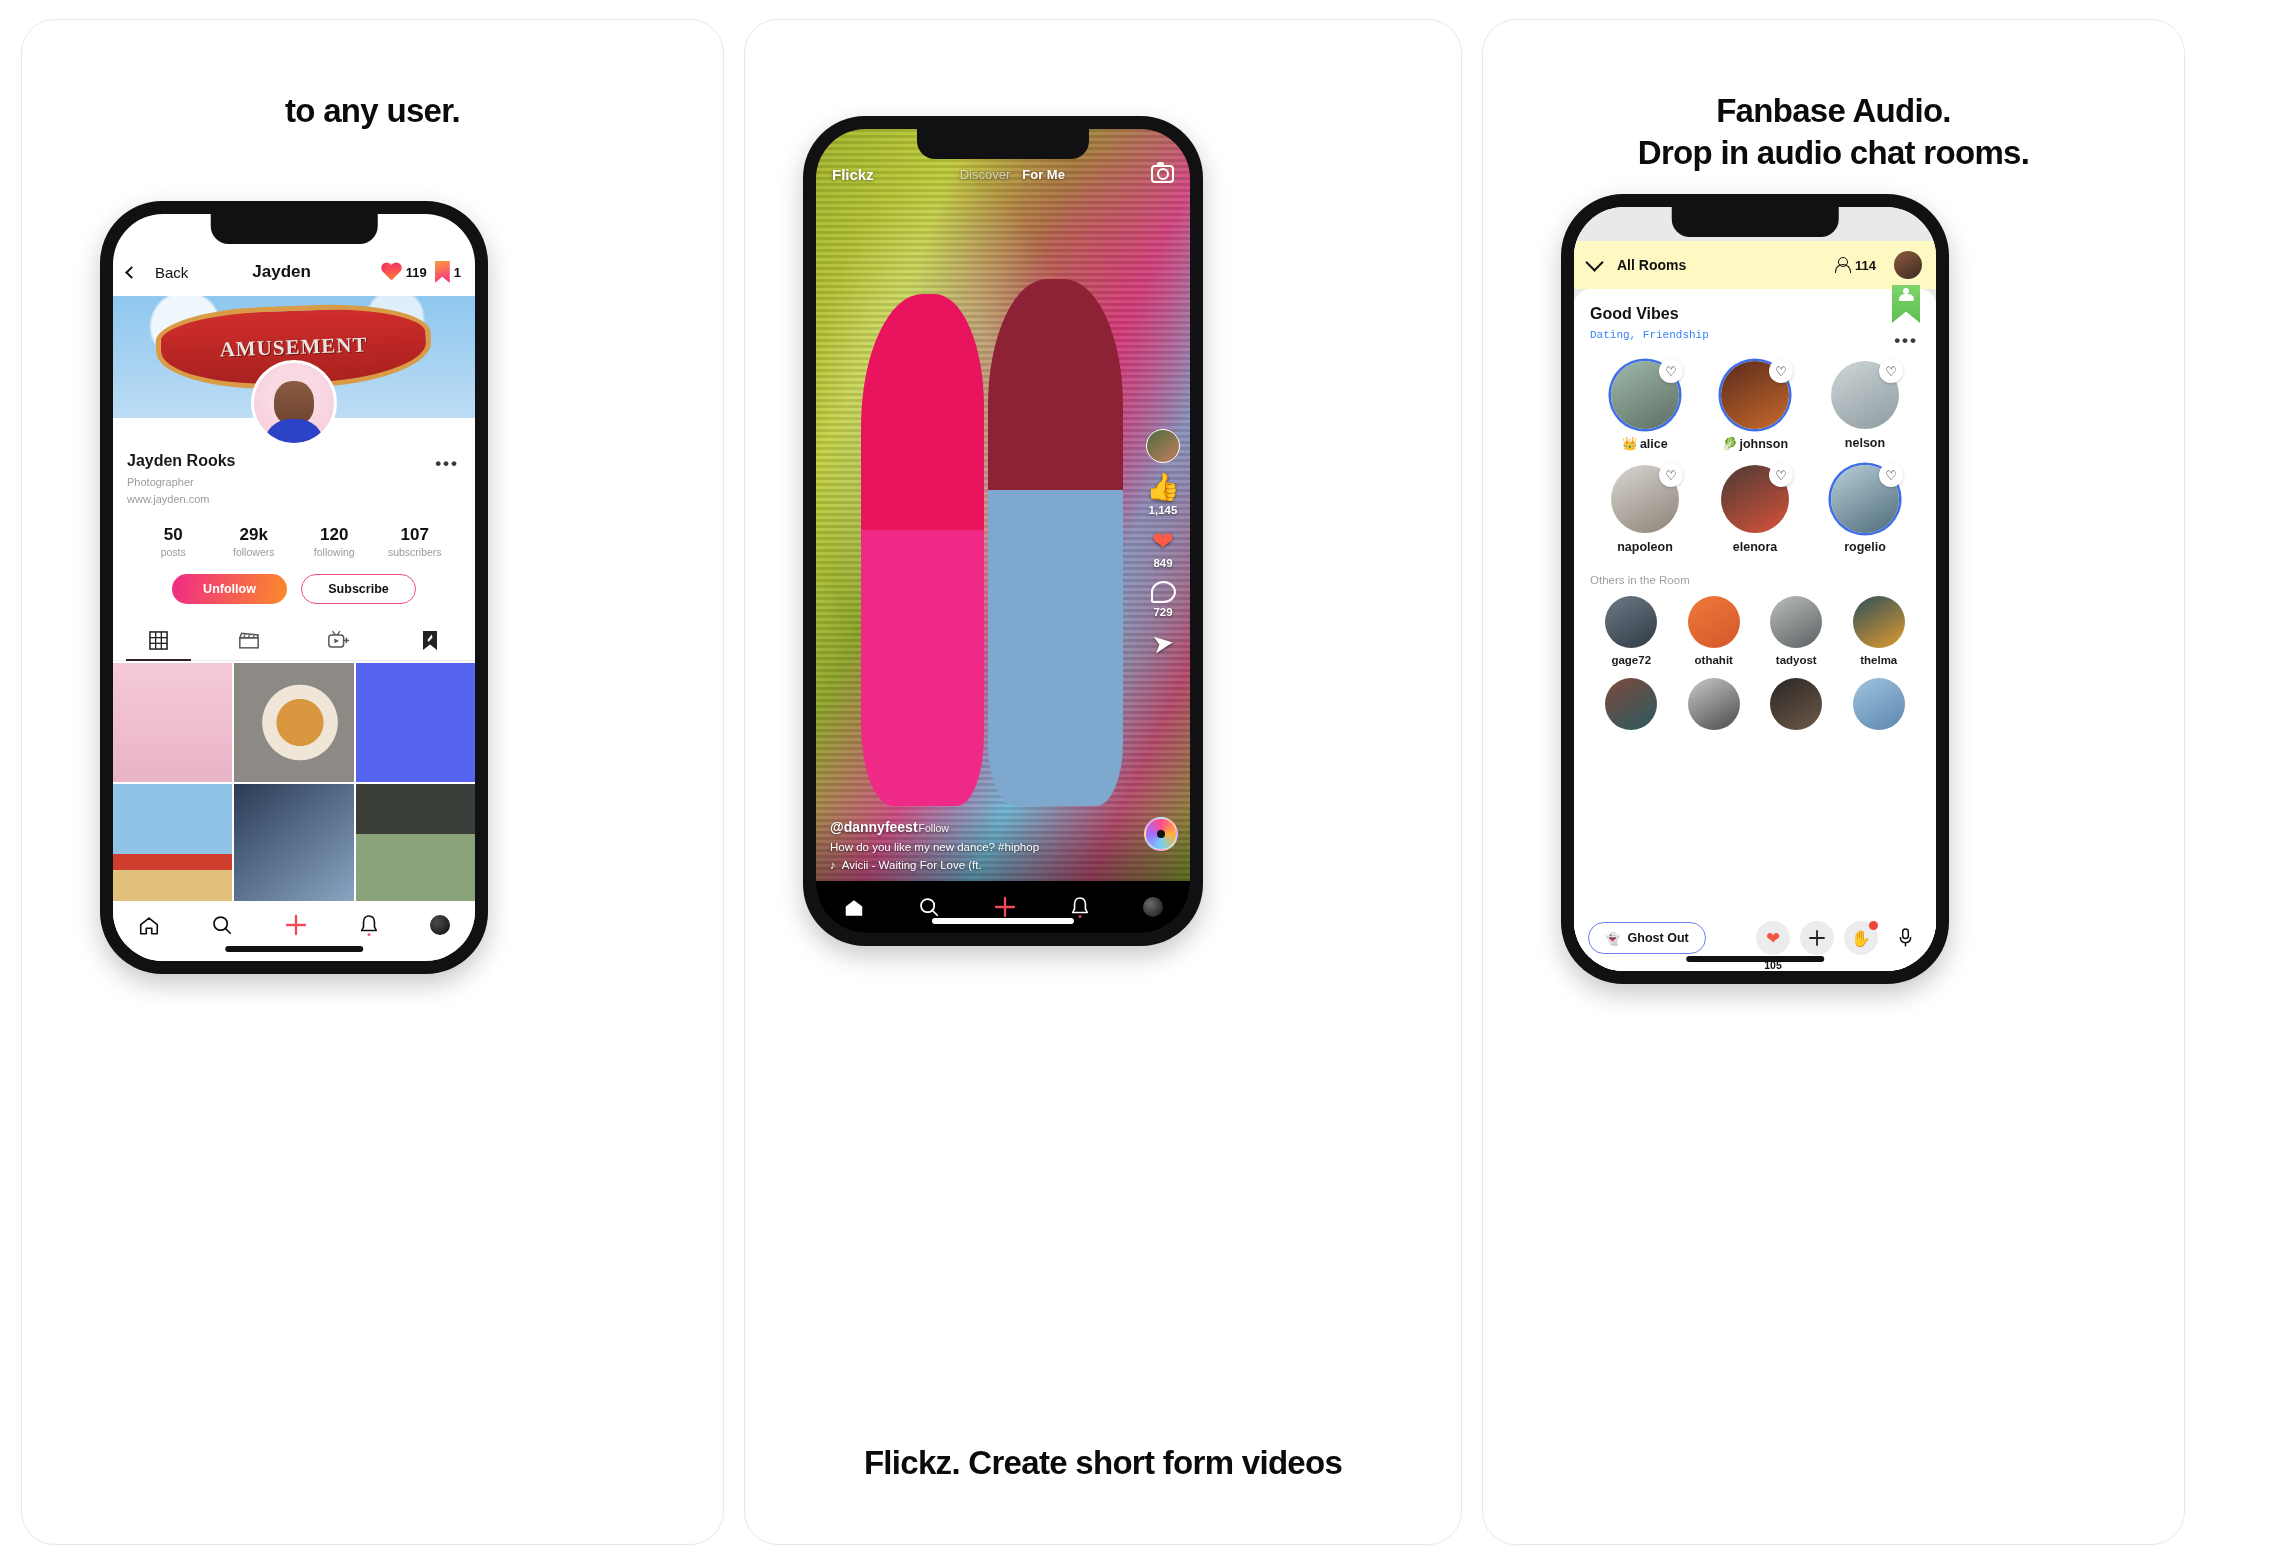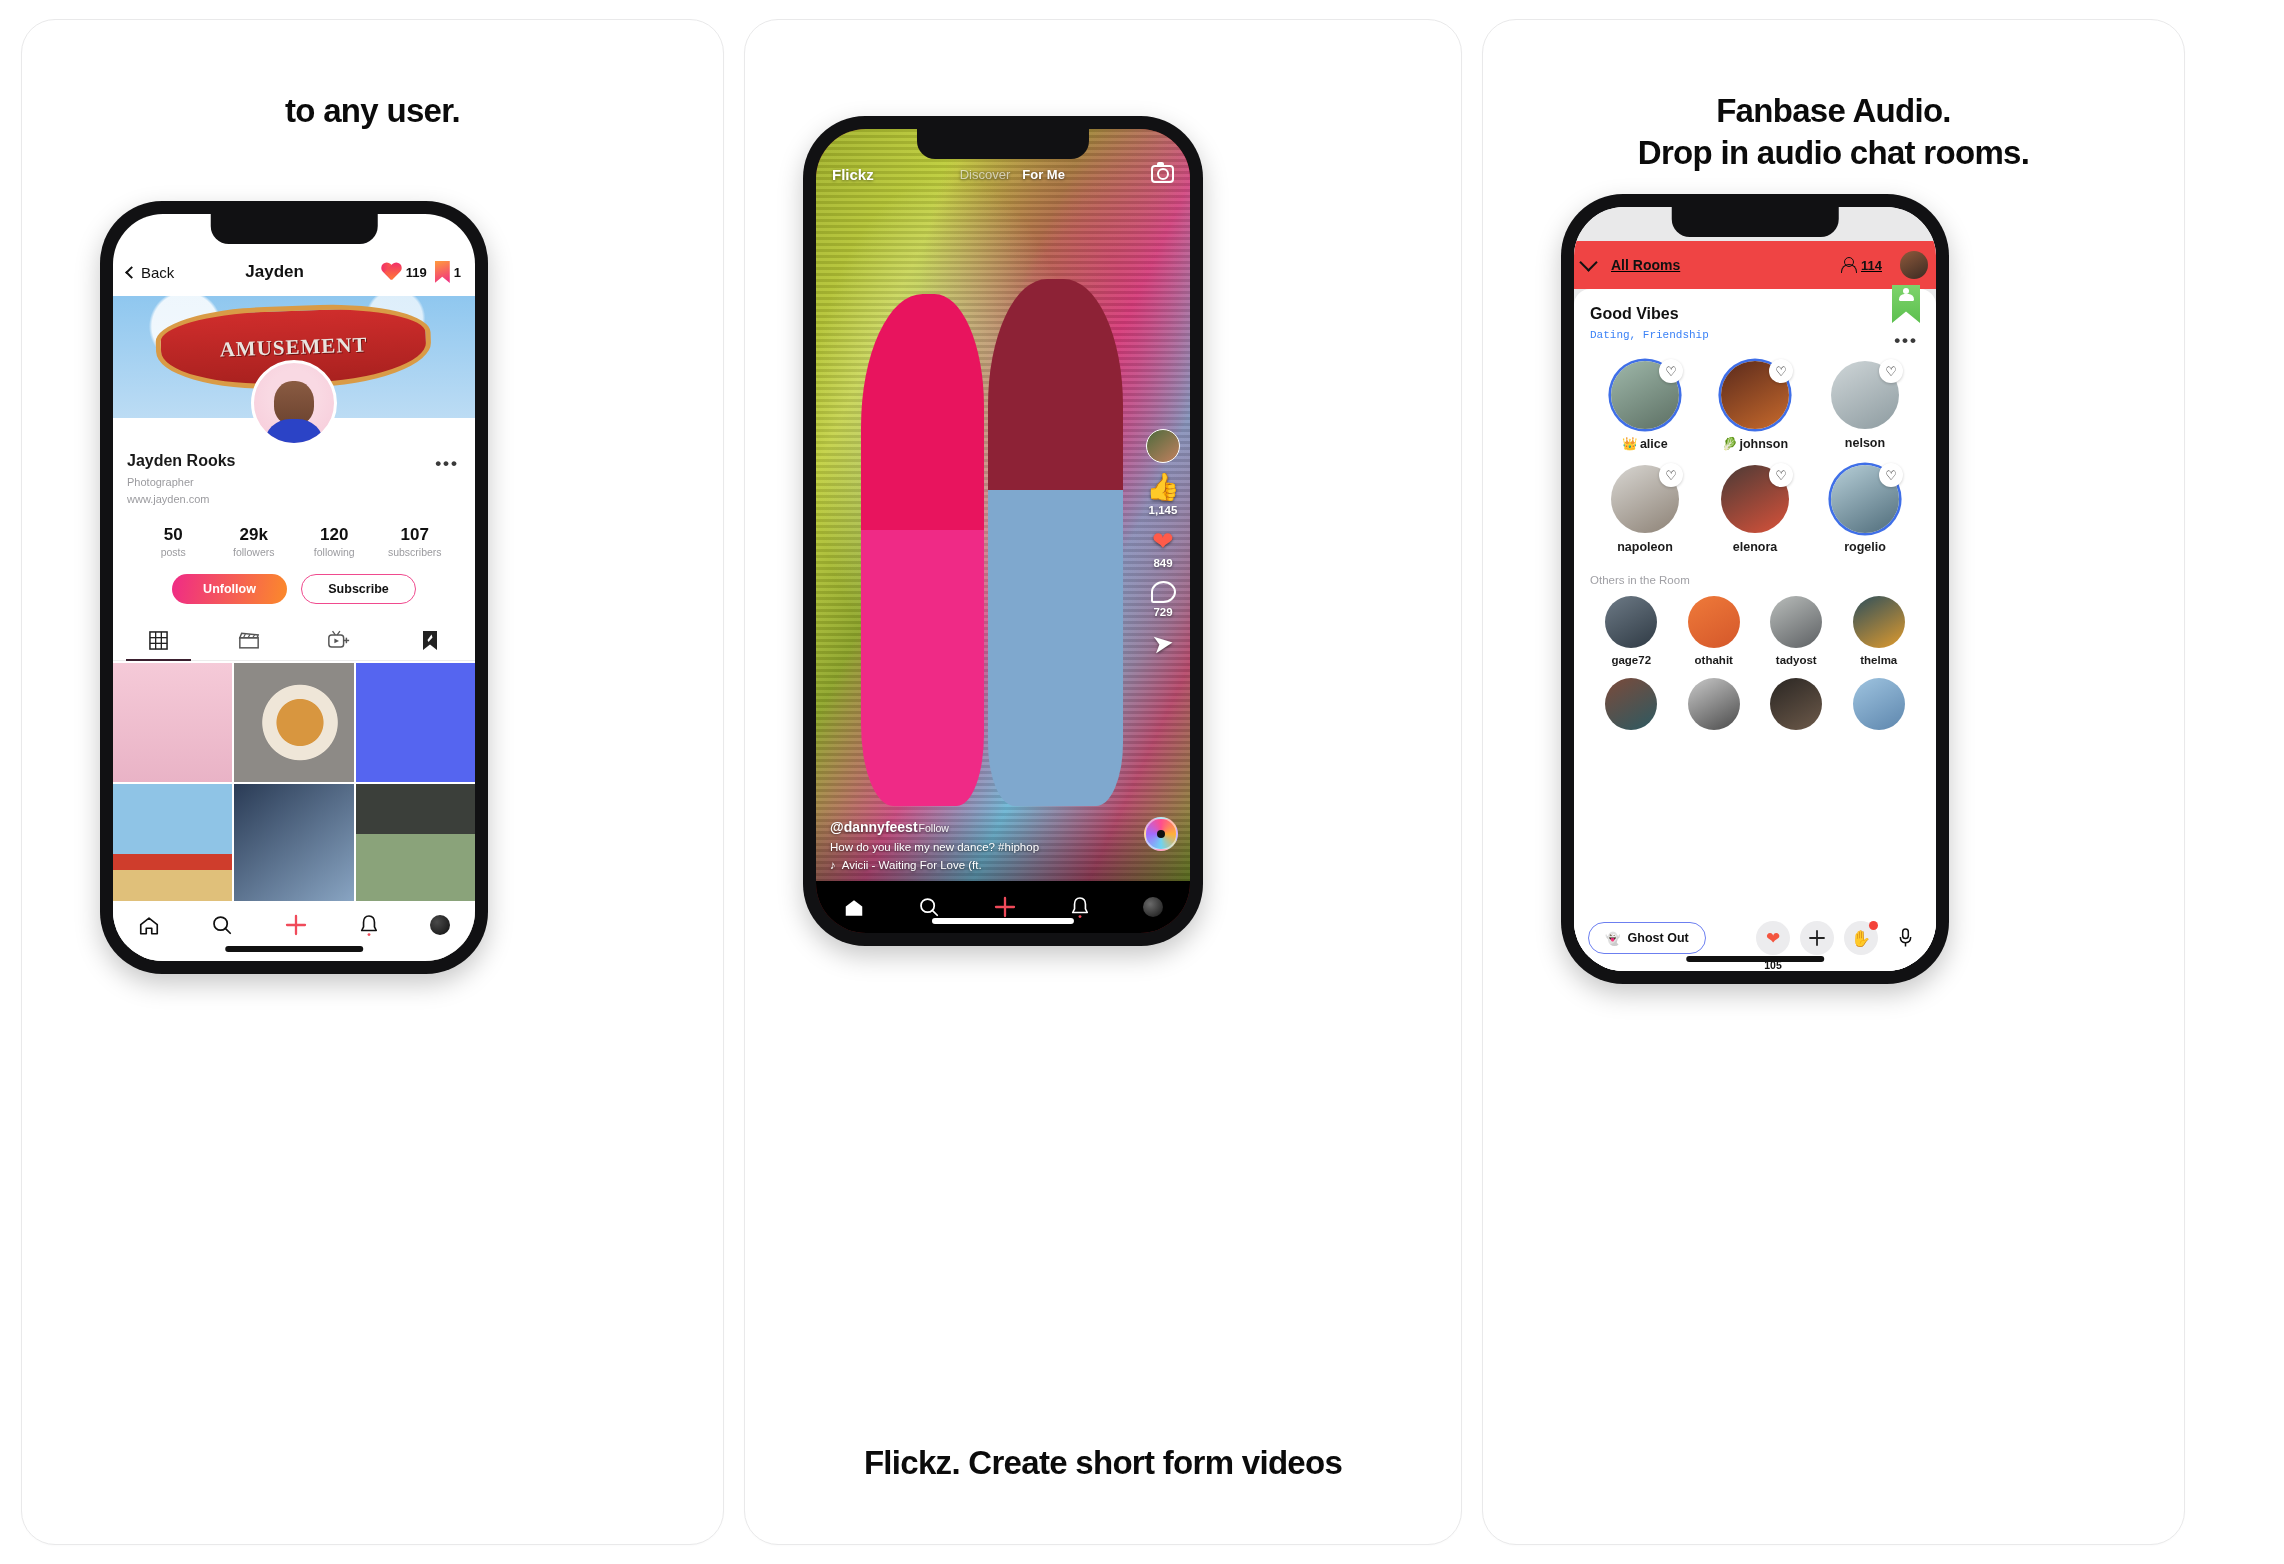--- a/index.html
+++ b/index.html
@@ -66,21 +66,21 @@
   }
   .home-ind.light { background: #fff; }
 
   
   #phone1 { left: 78px; top: 181px; width: 388px; height: 773px; }
   .p1-head {
     height: 48px; display: flex; align-items: center;
     padding: 0 14px; margin-top: 34px;
     font-size: 15px;
   }
-  .p1-back { display: flex; align-items: center; gap: 2px; color: #111; }
+  .p1-back { display: flex; align-items: center; gap: 16px; color: #111; }
   .chev-l { width: 9px; height: 9px; border-left: 2.2px solid #111; border-bottom: 2.2px solid #111; transform: rotate(45deg); margin-right: 3px;}
   .p1-title { flex: 1; text-align: center; font-weight: bold; font-size: 17px; color:#111; margin-left: -6px;}
   .p1-badges { display: flex; align-items: center; gap: 8px; }
   .badge { display: flex; align-items: center; gap: 4px; font-size: 13px; font-weight: bold; color: #111; }
   .heart-g {
     width: 21px; height: 19px; position: relative;
   }
   .heart-g::before, .heart-g::after {
     content: ""; position: absolute; top: 0; width: 11px; height: 17px;
     border-radius: 11px 11px 0 0;
@@ -224,21 +224,21 @@
   .p2-nav{
     position:absolute;left:0;right:0;bottom:0;height:52px;background:#000;z-index:25;
     display:flex;align-items:center;justify-content:space-around;
   }
 
   
   #phone3 { left: 78px; top: 174px; width: 388px; height: 790px; }
   .p3-screen-bg{position:absolute;inset:0;background:#e9e9ea;}
   .p3-head{
     position:absolute;top:34px;left:0;right:0;height:48px;display:flex;align-items:center;
-    padding:0 8px;gap:10px;background:#ef4444;text-decoration:underline;
+    padding:0 14px;gap:10px;background:#fef9c3;
   }
   .chev-d{width:13px;height:13px;border-right:2.6px solid #111;border-bottom:2.6px solid #111;transform:rotate(45deg);margin-top:-5px;}
   .p3-rooms{font-size:14px;font-weight:bold;color:#111;flex:1;margin-left:6px;}
   .p3-count{display:flex;align-items:center;gap:6px;font-size:13px;font-weight:bold;color:#111;}
   .pers{width:14px;height:16px;position:relative;}
   .pers::before{content:"";position:absolute;top:0;left:3px;width:8px;height:8px;border:1.8px solid #111;border-radius:50%;}
   .pers::after{content:"";position:absolute;bottom:0;left:0;width:14px;height:8px;border:1.8px solid #111;border-bottom:none;border-radius:8px 8px 0 0;}
   .p3-av{width:28px;height:28px;border-radius:50%;background:linear-gradient(150deg,#8f5a3c,#3a2a22);margin-left:8px;}
   .p3-sheet{
     position:absolute;left:0;right:0;top:82px;bottom:0;background:#fff;border-radius:16px 16px 0 0;

